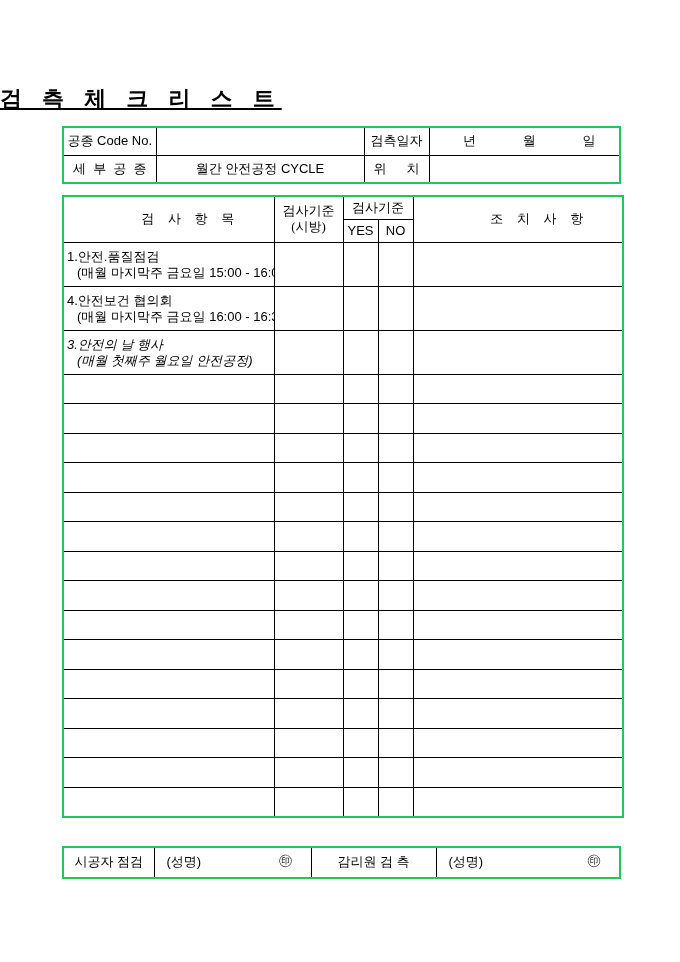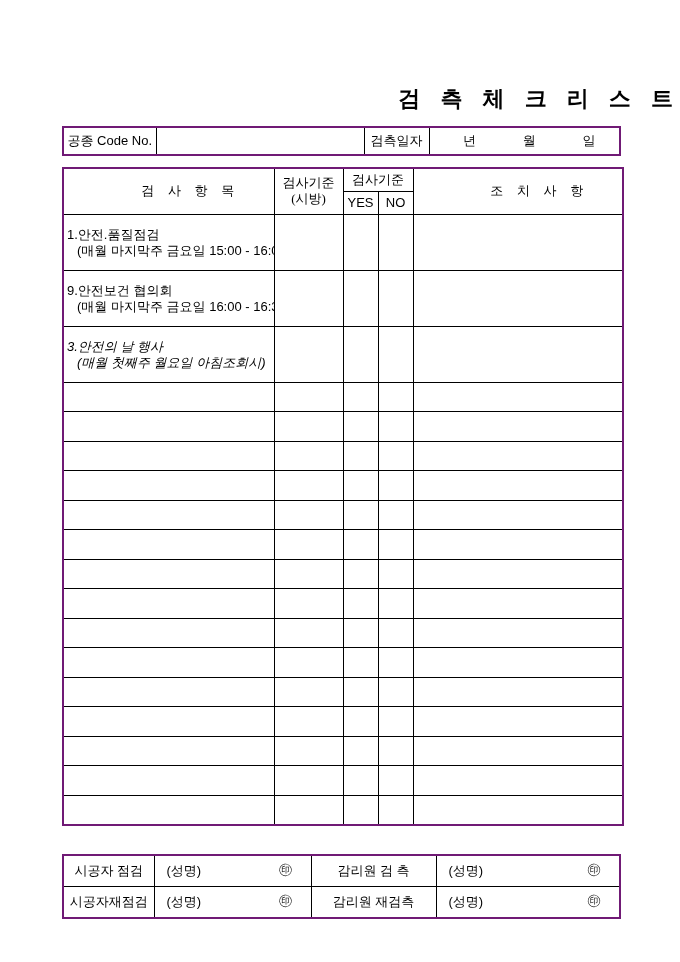--- a/index.html
+++ b/index.html
@@ -7,49 +7,50 @@
   body {
     width: 680px; height: 962px;
     color: #000;
     font-family: "Liberation Sans", "DejaVu Sans", sans-serif;
     font-size: 13px;
   }
   .page { position: relative; width: 680px; height: 962px; background: #fff; overflow: hidden; }
 
   .doc-title {
     margin-top: 84px;
-    text-align: right;
+    text-align: left;
     font-size: 22px;
     font-weight: bold;
     letter-spacing: 7px;
     white-space: pre;
+    text-decoration: underline;
   }
 
   table { border-collapse: collapse; table-layout: fixed; margin-left: 62px; }
-  .tbl { border: 2px solid #701a75; }
+  .tbl { border: 2px solid #22c55e; }
   td { border: 1px solid #000; vertical-align: middle; overflow: hidden; }
 
   
   .info-table { margin-top: 12px; width: 557px; }
   .info-table tr { height: 28px; }
   .lbl { text-align: center; }
   .jst { text-align: justify; text-align-last: justify; padding: 0 9px; }
   .val { text-align: center; }
   .date-wrap { display: flex; justify-content: space-around; padding-left: 10px; }
 
   
   .main-table { margin-top: 11px; width: 560px; }
   .main-table thead td { text-align: center; }
   .hdr-row td { height: 23px; }
   .sp { letter-spacing: 5px; white-space: pre; padding-left: 43px; }
   .criteria-cell div { line-height: 16px; font-family: Liberation Serif, serif; }
   .row-item1, .row-item2 { height: 34px; }
   .row-item3 { height: 31px; font-style: italic; }
   .row-empty { height: 29.5px; }
-  .c-item { text-align: left; vertical-align: middle; padding: 12px 2px; }
+  .c-item { text-align: left; vertical-align: middle; padding: 6px 2px; }
   .item-l1 { line-height: 16px; padding-left: 1px; white-space: nowrap; }
   .item-l2 { line-height: 15px; padding-left: 11px; white-space: nowrap; }
 
   
   .signoff-table { margin-top: 28px; width: 557px; }
   .signoff-table tr { height: 31.5px; }
   .name-wrap { display: flex; justify-content: space-between; padding: 0 18px 0 12px; gap: 7px; }
   .seal { font-size: 14px; line-height: 1; }
 </style>
 </head>
@@ -72,20 +73,26 @@
       <td class="val"></td>
       <td class="lbl">검측일자</td>
       <td class="val">
         <div class="date-wrap">
           <span>년</span>
           <span>월</span>
           <span>일</span>
         </div>
       </td>
     </tr>
+    <tr>
+      <td class="lbl jst">세 부 공 종</td>
+      <td class="val">월간 안전공정 CYCLE</td>
+      <td class="lbl jst">위 치</td>
+      <td class="val"></td>
+    </tr>
   </tbody>
     </table>
 
   <table class="tbl main-table">
     <colgroup>
       <col style="width:211px">
         <col style="width:69px">
         <col style="width:35px">
         <col style="width:35px">
         <col style="width:210px">
@@ -111,32 +118,32 @@
           <div class="item-l1">1.안전.품질점검</div>
           <div class="item-l2">(매월 마지막주 금요일 15:00 - 16:00)</div>
         </td>
         <td></td>
         <td></td>
         <td></td>
         <td></td>
       </tr>
       <tr class="row-item2">
         <td class="c-item">
-          <div class="item-l1">9.안전보건 협의회</div>
+          <div class="item-l1">4.안전보건 협의회</div>
           <div class="item-l2">(매월 마지막주 금요일 16:00 - 16:30)</div>
         </td>
         <td></td>
         <td></td>
         <td></td>
         <td></td>
       </tr>
       <tr class="row-item3">
         <td class="c-item">
           <div class="item-l1">3.안전의 날 행사</div>
-          <div class="item-l2">(매월 첫째주 월요일 아침조회시)</div>
+          <div class="item-l2">(매월 첫째주 월요일 안전공정)</div>
         </td>
         <td></td>
         <td></td>
         <td></td>
         <td></td>
       </tr>
 
     <tr class="row-empty">
           <td class="c-item"></td>
           <td></td>
@@ -262,32 +269,16 @@
         </div>
       </td>
       <td class="lbl">감리원 검 측</td>
       <td>
         <div class="name-wrap">
           <span>(성명)</span>
           <span class="seal">㊞</span>
         </div>
       </td>
     </tr>
-    <tr>
-      <td class="lbl">시공자재점검</td>
-      <td>
-        <div class="name-wrap">
-          <span>(성명)</span>
-          <span class="seal">㊞</span>
-        </div>
-      </td>
-      <td class="lbl">감리원 재검측</td>
-      <td>
-        <div class="name-wrap">
-          <span>(성명)</span>
-          <span class="seal">㊞</span>
-        </div>
-      </td>
-    </tr>
   </tbody>
     </table>
 
 </div>
 
 </body></html>

